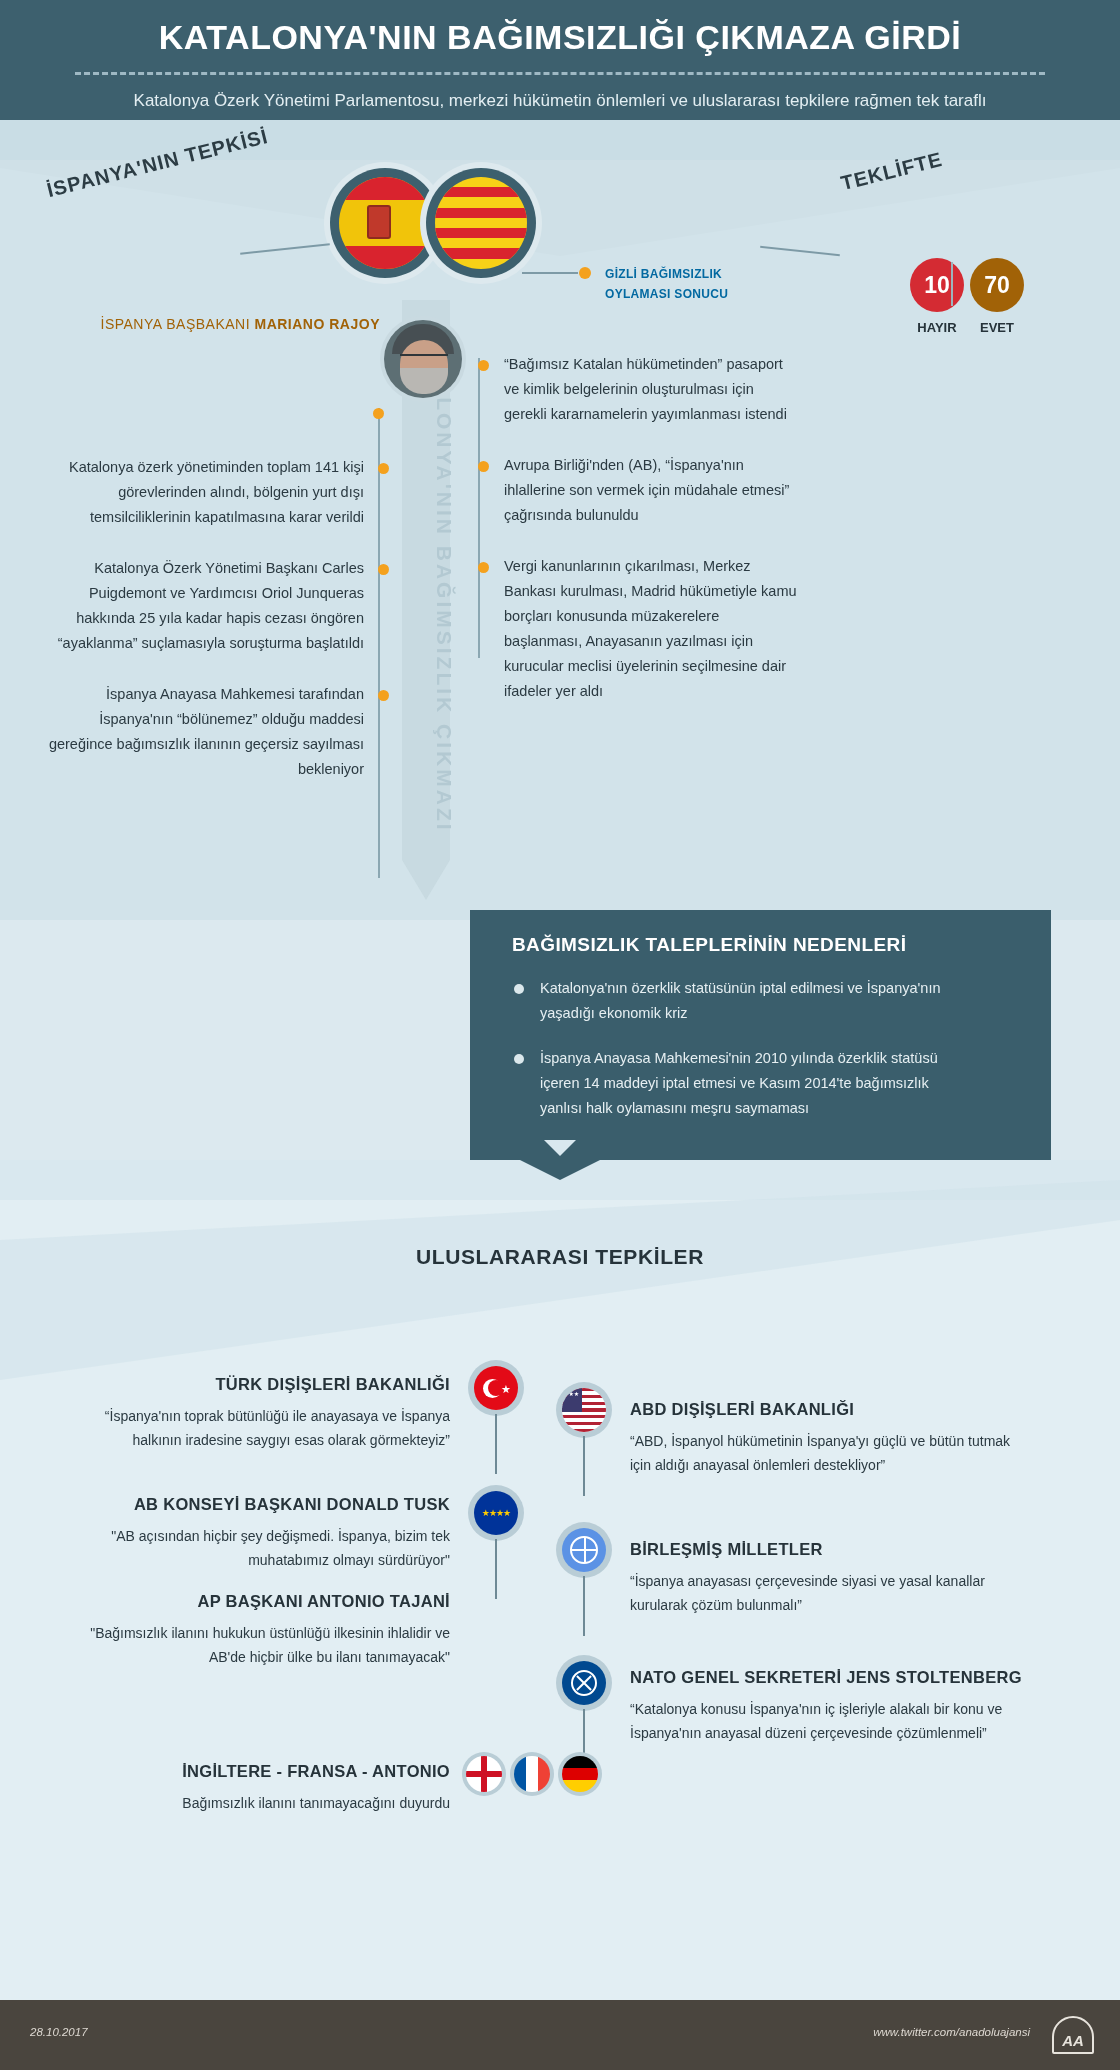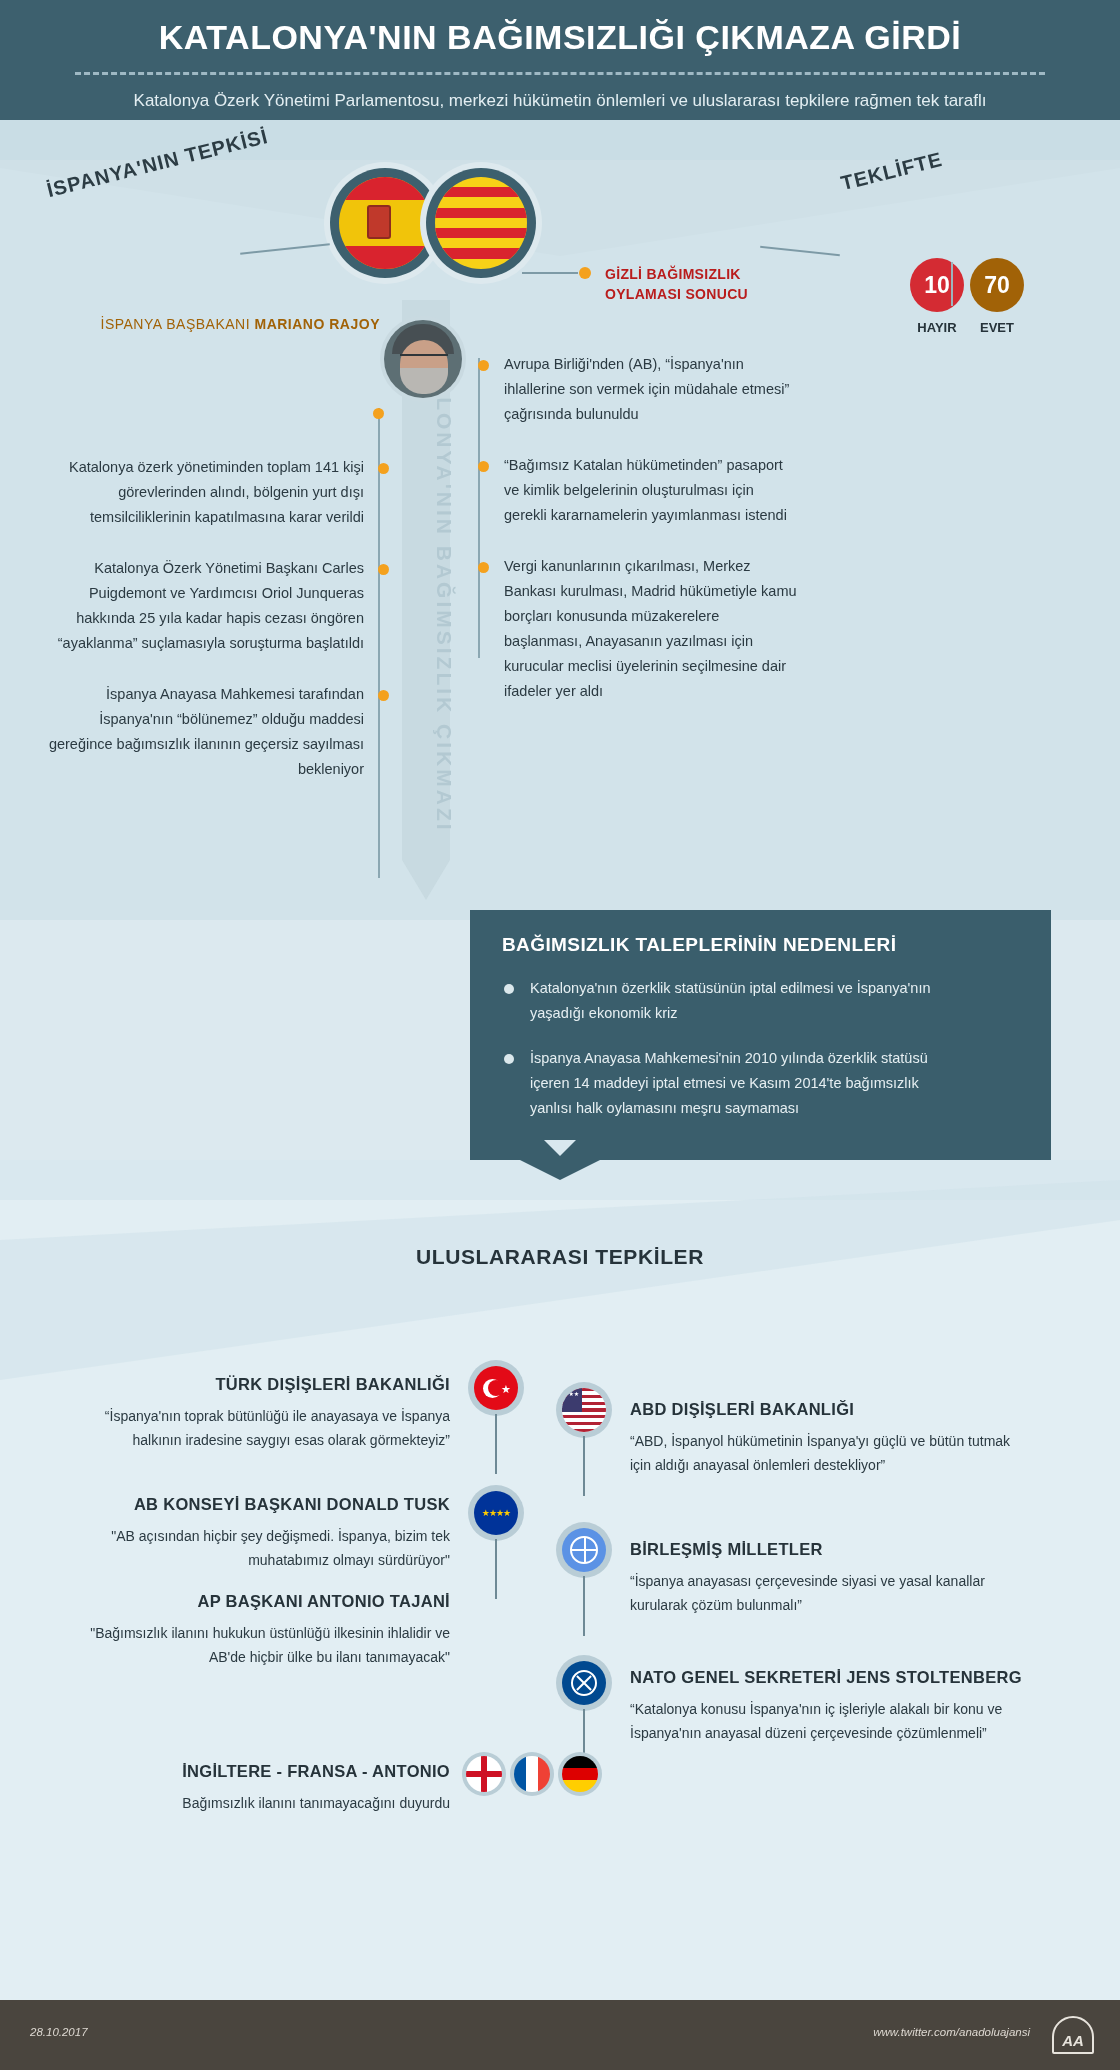--- a/index.html
+++ b/index.html
@@ -127,21 +127,21 @@
   }
   .tl-line {
     position: absolute; left: 378px; top: 408px; width: 2px; height: 470px;
     background: #8ba7b2;
   }
 
   
   .vote-row { position: absolute; left: 565px; top: 258px; width: 520px; height: 110px; }
   .vote-label {
     position: absolute; left: 40px; top: 6px; width: 180px;
-    font-size: 14px; font-weight: bold; line-height: 20px; color: #b91c1c;
+    font-size: 12px; font-weight: bold; line-height: 20px; color: #0369a1;
     letter-spacing: .3px;
   }
   .vote-dot {
     position: absolute; left: 14px; top: 9px; width: 12px; height: 12px;
     border-radius: 50%; background: #f4a11e;
   }
   .vote-connector { position: absolute; left: -43px; top: 14px; width: 56px; height: 2px; background: #7d9aa6; }
   .vote-circle {
     position: absolute; width: 54px; height: 54px; border-radius: 50%;
     color: #fff; font-weight: bold; font-size: 23px;
@@ -161,21 +161,21 @@
   }
   .ritem .dot-o { left: 8px; right: auto; top: 8px; }
   .tl-line-r {
     position: absolute; left: 478px; top: 358px; width: 2px; height: 300px;
     background: #8ba7b2;
   }
 
   
   .reasons {
     position: absolute; left: 470px; top: 910px; width: 581px; height: 250px;
-    background: #3a5e6c; padding: 24px 30px 0 32px; color: #eef5f7;
+    background: #3a5e6c; padding: 24px 30px 0 42px; color: #eef5f7;
   }
   .reasons-title { font-size: 19px; font-weight: bold; letter-spacing: .4px; color: #ffffff; }
   .reason-item {
     position: relative; font-size: 14.5px; line-height: 25px;
     padding-left: 28px; margin-top: 20px; width: 430px; color: #e6eff2;
   }
   .dot-w {
     position: absolute; left: 2px; top: 8px; width: 10px; height: 10px;
     border-radius: 50%; background: #dbe8ec;
   }
@@ -362,25 +362,25 @@
     <div class="vote-sub" style="left:337px;top:62px;">HAYIR</div>
     <div class="vote-div"></div>
     <div class="vote-circle" style="left:405px;top:0;background:#a16207;">70</div>
     <div class="vote-sub" style="left:397px;top:62px;">EVET</div>
   </div>
 
   <div class="tl-line-r"></div>
   <div class="rcol">
     <div class="ritem">
       <span class="dot-o"></span>
-      <span>Avrupa Birliği'nden (AB), “İspanya'nın ihlallerine son vermek için müdahale etmesi” çağrısında bulunuldu</span>
+      <span>“Bağımsız Katalan hükümetinden” pasaport ve kimlik belgelerinin oluşturulması için gerekli kararnamelerin yayımlanması istendi</span>
     </div>
     <div class="ritem">
       <span class="dot-o"></span>
-      <span>“Bağımsız Katalan hükümetinden” pasaport ve kimlik belgelerinin oluşturulması için gerekli kararnamelerin yayımlanması istendi</span>
+      <span>Avrupa Birliği'nden (AB), “İspanya'nın ihlallerine son vermek için müdahale etmesi” çağrısında bulunuldu</span>
     </div>
     <div class="ritem">
       <span class="dot-o"></span>
       <span>Vergi kanunlarının çıkarılması, Merkez Bankası kurulması, Madrid hükümetiyle kamu borçları konusunda müzakerelere başlanması, Anayasanın yazılması için kurucular meclisi üyelerinin seçilmesine dair ifadeler yer aldı</span>
     </div>
   </div>
 
   <div class="reasons">
     <div class="reasons-title">BAĞIMSIZLIK TALEPLERİNİN NEDENLERİ</div>
     <div class="reason-item">

